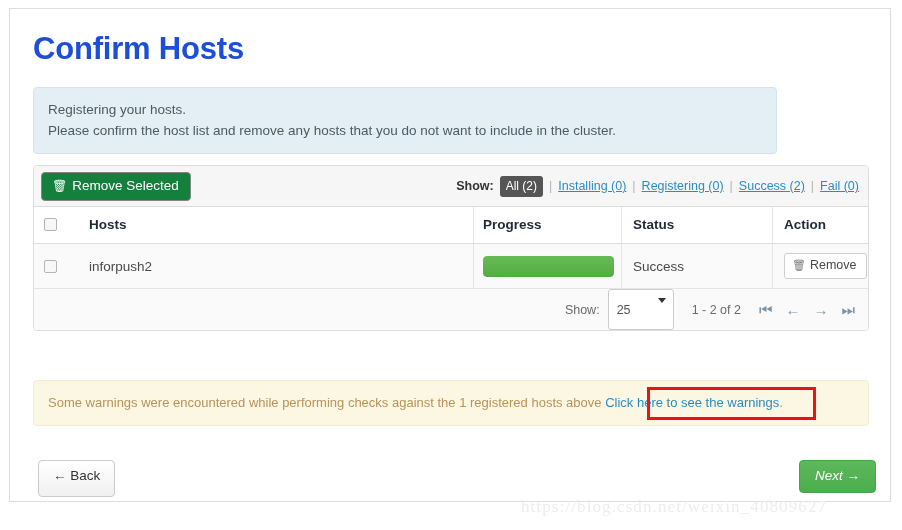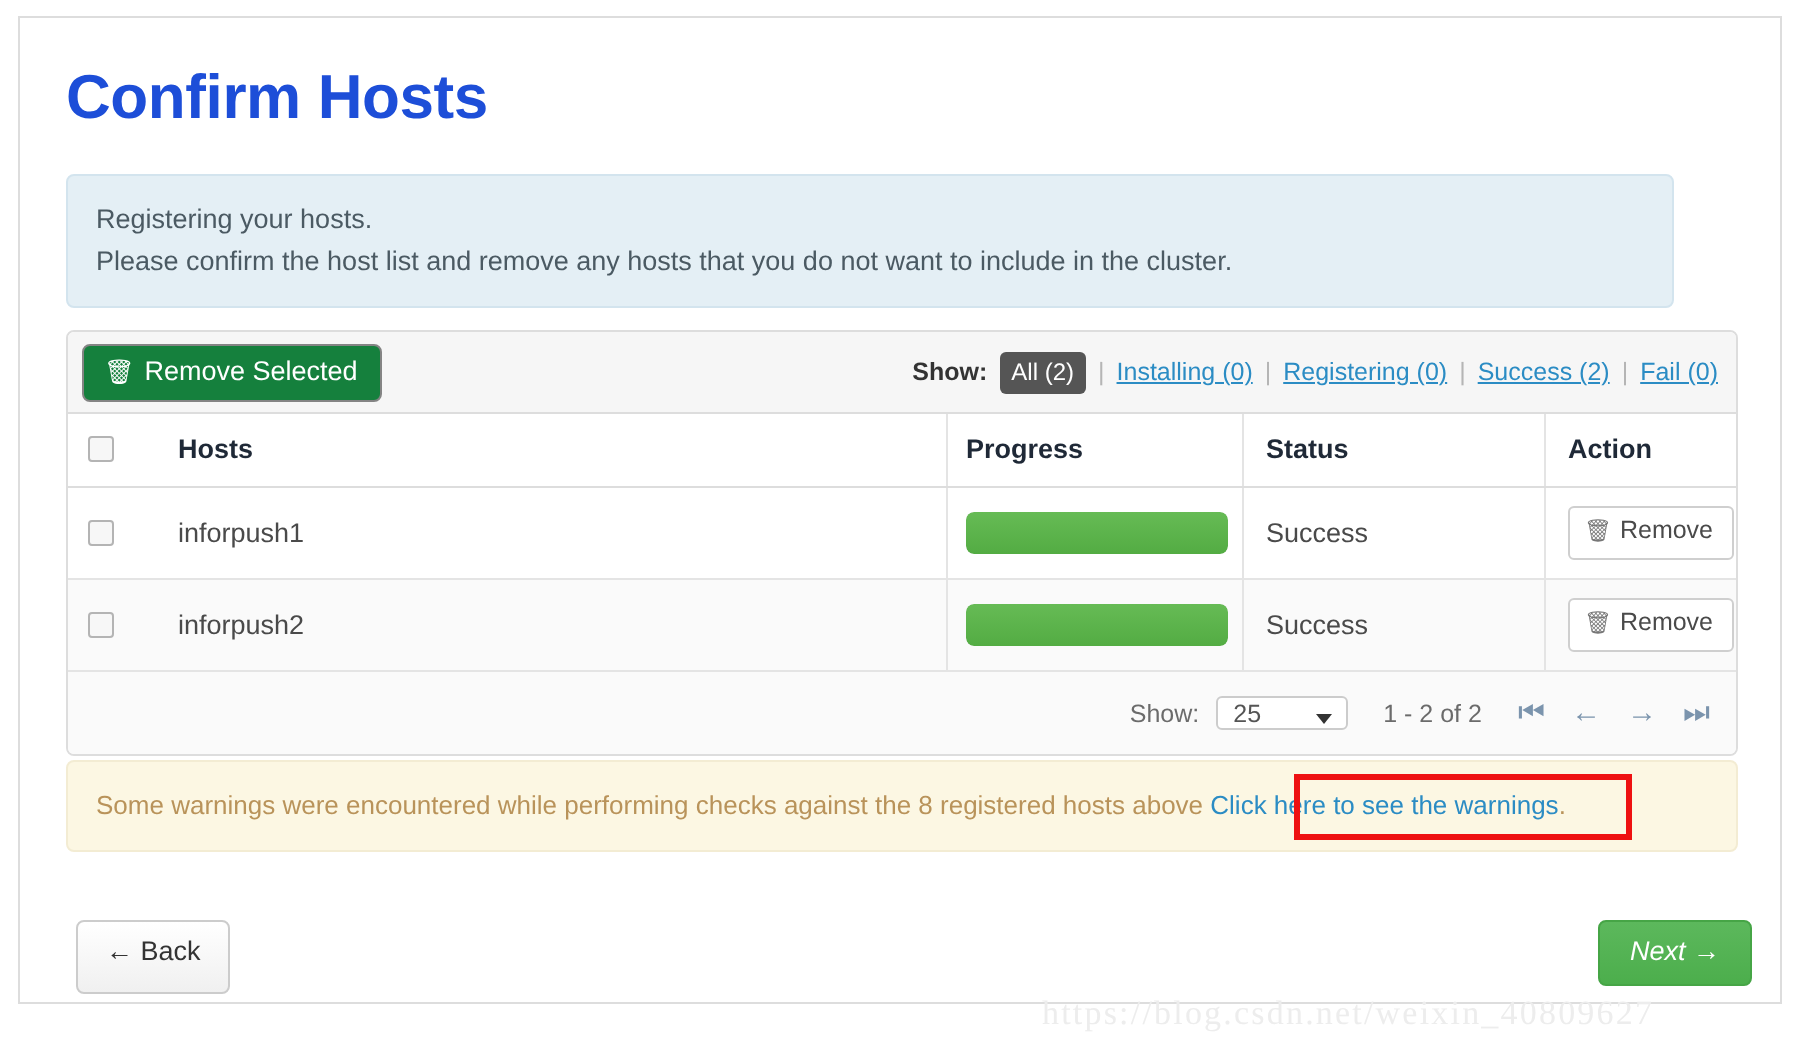--- a/index.html
+++ b/index.html
@@ -37,21 +37,21 @@
     font-weight: bold;
     color: #1d4ed8;
     letter-spacing: -0.2px;
   }
 
   
   .info-alert {
     position: absolute;
     left: 23px;
     top: 78px;
-    width: 804px;
+    width: 744px;
     box-sizing: border-box;
     background: #e4eff5;
     border: 1px solid #d3e4ee;
     border-radius: 4px;
     padding: 11px 14px 12px 14px;
   }
   .info-alert p {
     margin: 0;
     font-size: 13.5px;
     line-height: 21px;
@@ -206,21 +206,21 @@
     padding-right: 13px;
     font-size: 12.5px;
     color: #6b6b6b;
     border-radius: 0 0 3px 3px;
   }
   .pagination-bar .pg-label { margin-right: 8px; }
   .page-size-select {
     -webkit-appearance: none;
     appearance: none;
     width: 66px;
-    height: 17px;
+    height: 41px;
     border: 1px solid #cccccc;
     border-radius: 3px;
     background: #ffffff;
     font-family: "Liberation Sans", sans-serif;
     font-size: 12.5px;
     color: #555555;
     padding: 0 0 0 8px;
     cursor: pointer;
   }
   .select-wrap { position: relative; display: inline-block; }
@@ -363,37 +363,20 @@
           <th class="col-check">
             <input type="checkbox" class="cb" style="">
           </th>
           <th class="col-host">Hosts</th>
           <th class="col-prog">Progress</th>
           <th class="col-status">Status</th>
           <th class="col-action">Action</th>
         </tr>
       </thead>
       <tbody>
-        <tr>
-          <td class="col-check">
-            <input type="checkbox" class="cb" style="">
-          </td>
-          <td class="col-host">inforpush1</td>
-          <td class="col-prog">
-            <div class="progress-track">
-              <div class="progress-fill" style="width: 100%;"></div>
-            </div>
-          </td>
-          <td class="col-status status-success">Success</td>
-          <td class="col-action">
-            <button class="btn-row-remove">
-              <span class="tcan">🗑</span><span>Remove</span>
-            </button>
-          </td>
-        </tr>
         <tr class="row-alt">
           <td class="col-check">
             <input type="checkbox" class="cb" style="">
           </td>
           <td class="col-host">inforpush2</td>
           <td class="col-prog">
             <div class="progress-track">
               <div class="progress-fill" style="width: 100%;"></div>
             </div>
           </td>
@@ -422,21 +405,21 @@
       <span class="pg-arrows">
         <span class="pg-arrow">⏮</span>
         <span class="pg-arrow">←</span>
         <span class="pg-arrow">→</span>
         <span class="pg-arrow">⏭</span>
       </span>
     </div>
   </div>
 
   <div class="warn-alert">
-    <p><span>Some warnings were encountered while performing checks against the 8 registered hosts above</span> <a>Click here to see the warnings</a><span>.</span></p>
+    <p><span>Some warnings were encountered while performing checks against the 1 registered hosts above</span> <a>Click here to see the warnings</a><span>.</span></p>
   </div>
 
   <div class="red-annotation"></div>
 
   <button class="btn-back">← Back</button>
   <button class="btn-next">Next →</button>
 
 </div>
 
 <div class="watermark">https://blog.csdn.net/weixin_40809627</div>

